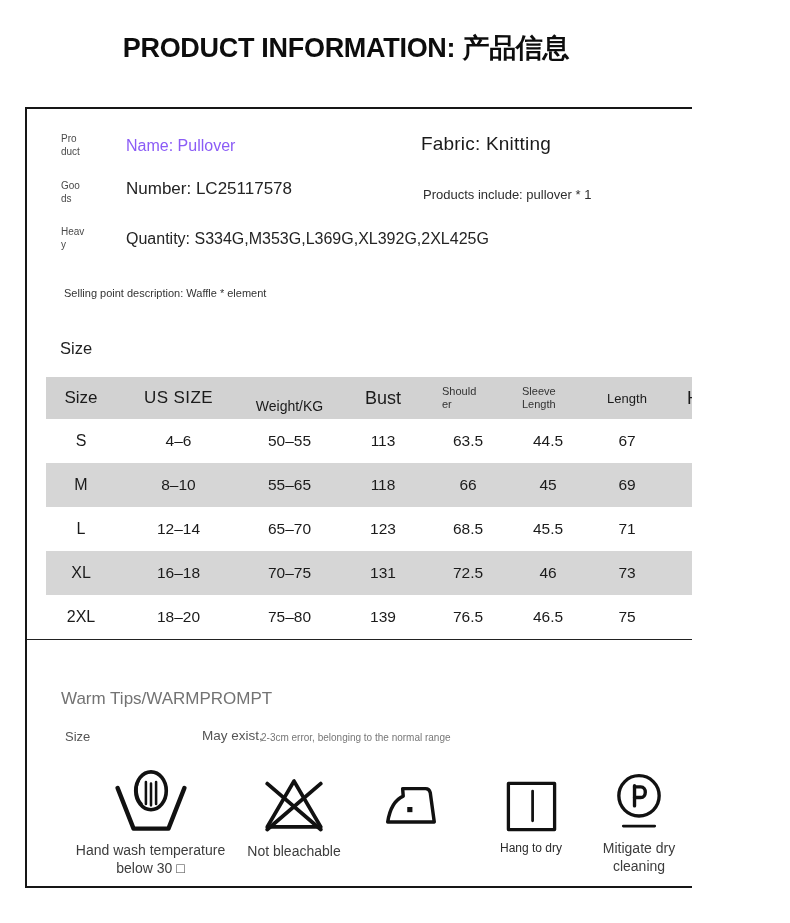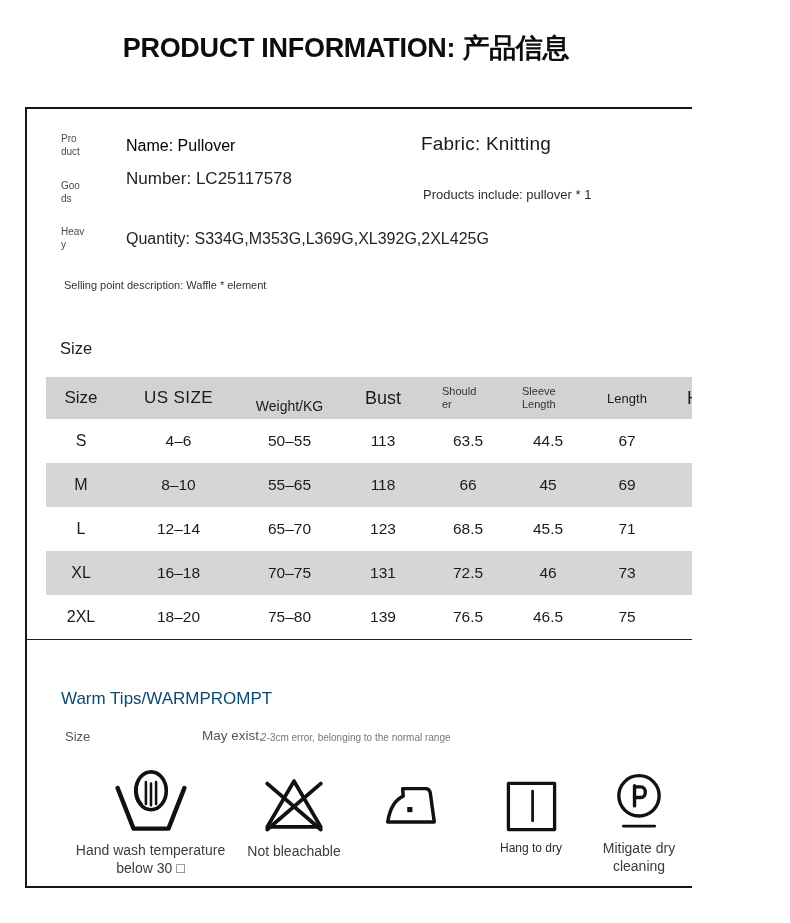--- a/index.html
+++ b/index.html
@@ -10,21 +10,21 @@
          font-size:27px;font-weight:bold;letter-spacing:-0.3px;color:#0d0d0d;}
   .subtitle{position:absolute;top:73px;left:0;width:100%;text-align:center;
             font-size:10.5px;color:#ea3a6e;}
 
   .main-box{position:absolute;left:25px;top:107px;width:738px;height:781px;
             border:2px solid #161616;box-sizing:border-box;}
 
   .abs{position:absolute;margin-left:12px;}
   .prelabel{white-space:pre-line;}
   .info-label{font-size:10px;color:#4a4a4a;line-height:1.25;white-space:pre-line;}
-  .v-name{font-size:16px;color:#000000;}
+  .v-name{font-size:16px;color:#8b5cf6;}
   .v-fabric{font-size:19px;color:#1a1a1a;letter-spacing:0.2px;}
   .v-number{font-size:17px;color:#242424;}
   .v-include{font-size:13px;color:#2e2e2e;}
   .v-quantity{font-size:16px;color:#242424;}
   .v-selling{font-size:11px;color:#333;}
 
   .section-heading{font-size:16.5px;color:#222;}
 
   .size-table{position:absolute;left:19px;top:268px;width:700px;}
   .st-row{display:grid;grid-template-columns:70px 125px 97px 90px 80px 80px 78px 80px;
@@ -36,21 +36,21 @@
   .h0{font-size:17px;}
   .h1{font-size:17px;letter-spacing:0.4px;}
   .h2{font-size:14px;margin-top:16px;}
   .h3{font-size:18px;}
   .h-small{font-size:11px;line-height:1.2;text-align:left;padding-left:14px;color:#333;}
   .h6{font-size:13px;}
   .h7{font-size:18px;}
 
   .divider{position:absolute;left:0;top:530px;width:100%;border-top:1.5px solid #222;}
 
-  .warm-heading{font-size:17px;color:#0c4a6e;}
+  .warm-heading{font-size:17px;color:#737373;}
   .tip-size{font-size:13px;color:#555;}
   .tip-may{font-size:13.5px;color:#555;}
   .tip-note{font-size:10px;color:#777;}
 
   .care-col{position:absolute;display:flex;flex-direction:column;align-items:center;}
   .care-icon-area{display:flex;align-items:center;justify-content:center;}
   .care-label{font-size:14px;color:#3c3c3c;text-align:center;margin-top:5px;
               white-space:pre-line;line-height:1.3;}
   .care-label.big{font-size:12px;color:#2a2a2a;}
   .ico{display:block;}
@@ -64,28 +64,28 @@
 
   <div class="main-box">
 
     <div class="abs info-label" style="left:22px;top:24px;width:40px;">Pro
 duct</div>
     <div class="abs v-name" style="left:87px;top:28px;">Name: Pullover</div>
     <div class="abs v-fabric" style="left:382px;top:24px;">Fabric: Knitting</div>
 
     <div class="abs info-label" style="left:22px;top:71px;width:40px;">Goo
 ds</div>
-    <div class="abs v-number" style="left:87px;top:60px;">Number: LC25117578</div>
+    <div class="abs v-number" style="left:87px;top:70px;">Number: LC25117578</div>
     <div class="abs v-include" style="left:384px;top:78px;">Products include: pullover * 1</div>
 
     <div class="abs info-label" style="left:22px;top:117px;width:40px;">Heav
 y</div>
     <div class="abs v-quantity" style="left:87px;top:121px;">Quantity: S334G,M353G,L369G,XL392G,2XL425G</div>
 
-    <div class="abs v-selling" style="left:25px;top:170px;">Selling point description: Waffle * element</div>
+    <div class="abs v-selling" style="left:25px;top:178px;">Selling point description: Waffle * element</div>
 
     <div class="abs section-heading" style="left:21px;top:230px;">Size</div>
 
     <div class="size-table">
       <div class="st-row st-header">
         <span class="st-cell h0">Size</span>
         <span class="st-cell h1">US SIZE</span>
         <span class="st-cell h2">Weight/KG</span>
         <span class="st-cell h3">Bust</span>
         <span class="st-cell h-small prelabel">Should

